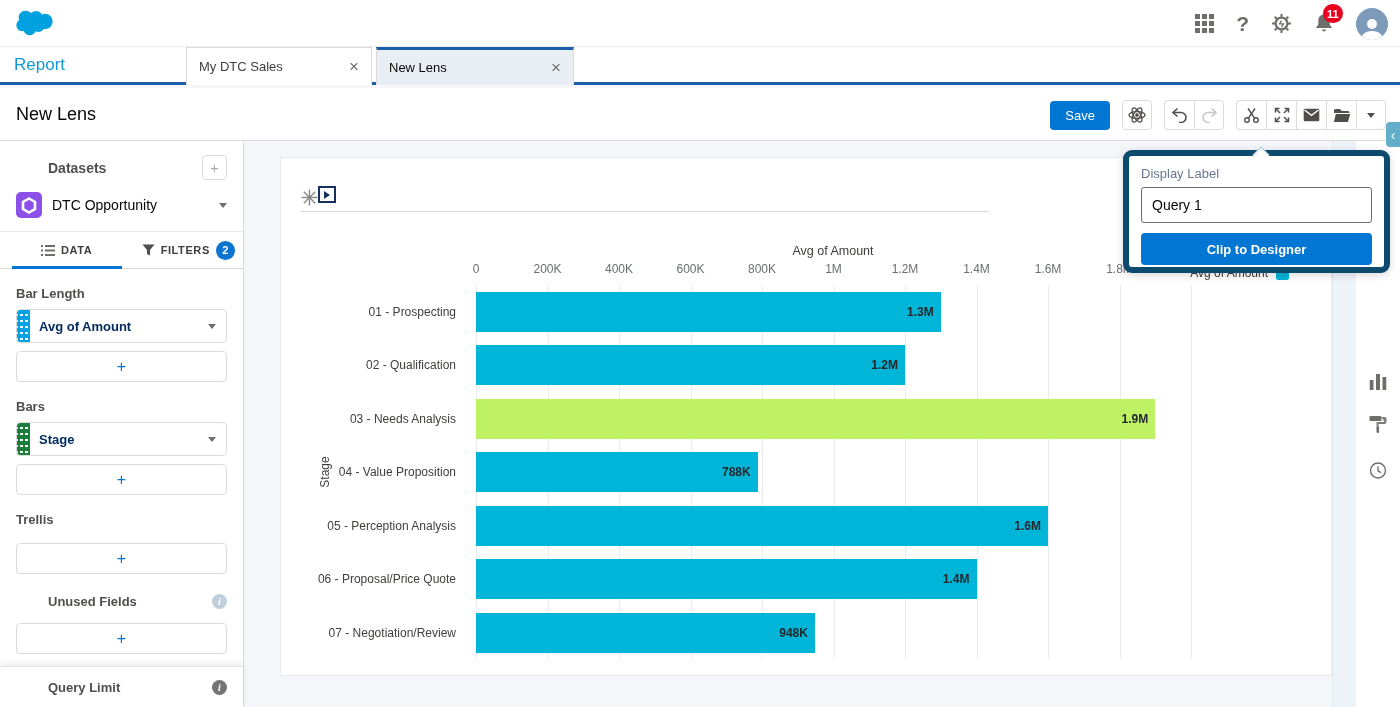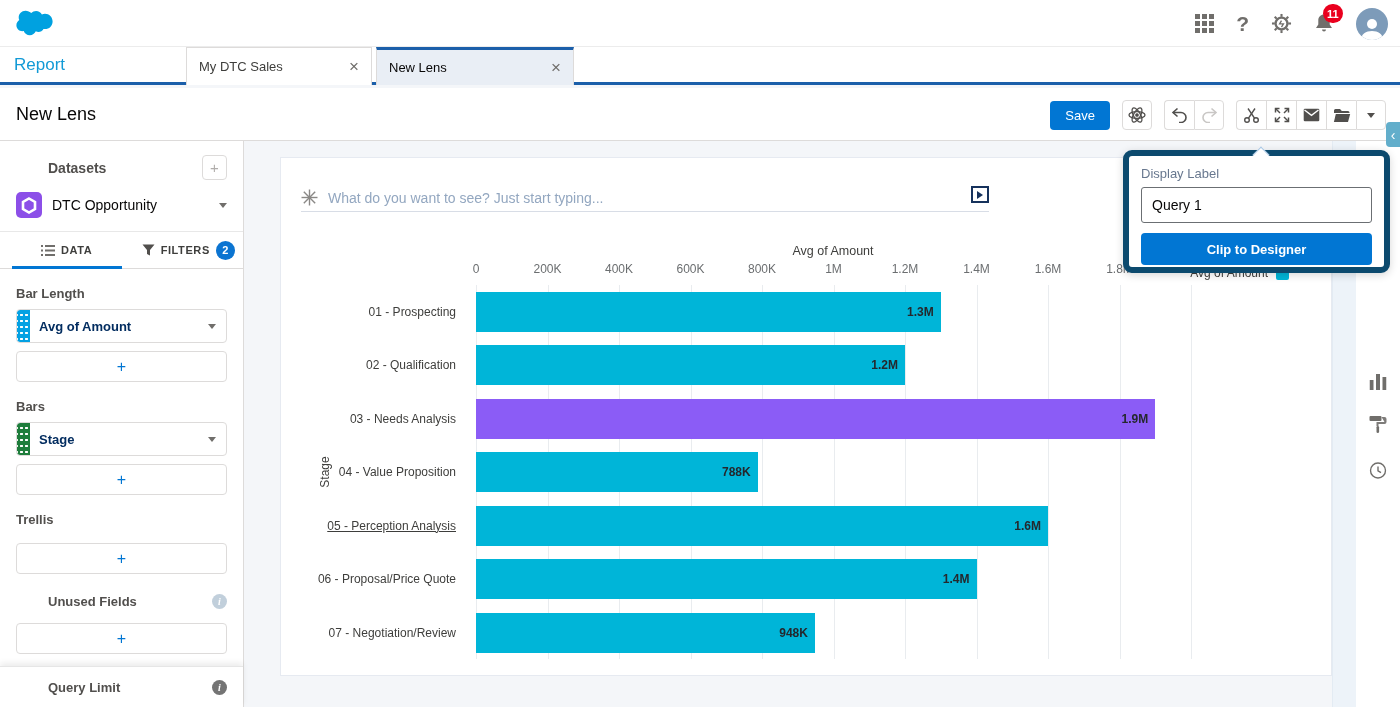--- a/index.html
+++ b/index.html
@@ -314,21 +314,20 @@
   </div>
 
   <div class="chart-card">
     <div class="search-row">
       <svg width="17" height="17" viewBox="0 0 17 17" stroke="#8a8886" stroke-width="1.4">
           <line x1="8.5" y1="0.5" x2="8.5" y2="16.5"></line>
           <line x1="0.5" y1="8.5" x2="16.5" y2="8.5"></line>
           <line x1="2.8" y1="2.8" x2="14.2" y2="14.2"></line>
           <line x1="14.2" y1="2.8" x2="2.8" y2="14.2"></line>
         </svg>
-      <span class="search-placeholder">What do you want to see? Just start typing...</span>
       <span class="play-btn">
           <span class="play-tri"></span>
         </span>
     </div>
 
     <div class="axis-title">Avg of Amount</div>
     <div class="legend">
       <span class="legend-label">Avg of Amount</span>
       <span class="legend-swatch" style="background: rgb(0, 181, 216);"></span>
     </div>
@@ -371,35 +370,35 @@
           <div class="row-label" style="width: 195px;">02 - Qualification</div>
           <div class="bar-wrap">
             <div class="bar" style="width: 429px; height: 40px; background: rgb(0, 181, 216);">
               <span class="bar-value">1.2M</span>
             </div>
           </div>
         </div>
         <div class="chart-row" style="height: 53.5px;">
           <div class="row-label" style="width: 195px;">03 - Needs Analysis</div>
           <div class="bar-wrap">
-            <div class="bar" style="width: 679.25px; height: 40px; background: #8b5cf6;">
+            <div class="bar" style="width: 679.25px; height: 40px; background: #bef264;">
               <span class="bar-value">1.9M</span>
             </div>
           </div>
         </div>
         <div class="chart-row" style="height: 53.5px;">
           <div class="row-label" style="width: 195px;">04 - Value Proposition</div>
           <div class="bar-wrap">
             <div class="bar" style="width: 281.71px; height: 40px; background: rgb(0, 181, 216);">
               <span class="bar-value">788K</span>
             </div>
           </div>
         </div>
         <div class="chart-row" style="height: 53.5px;">
-          <div class="row-label" style="width: 195px; text-decoration: underline;">05 - Perception Analysis</div>
+          <div class="row-label" style="width: 195px;">05 - Perception Analysis</div>
           <div class="bar-wrap">
             <div class="bar" style="width: 572px; height: 40px; background: rgb(0, 181, 216);">
               <span class="bar-value">1.6M</span>
             </div>
           </div>
         </div>
         <div class="chart-row" style="height: 53.5px;">
           <div class="row-label" style="width: 195px;">06 - Proposal/Price Quote</div>
           <div class="bar-wrap">
             <div class="bar" style="width: 500.5px; height: 40px; background: rgb(0, 181, 216);">

